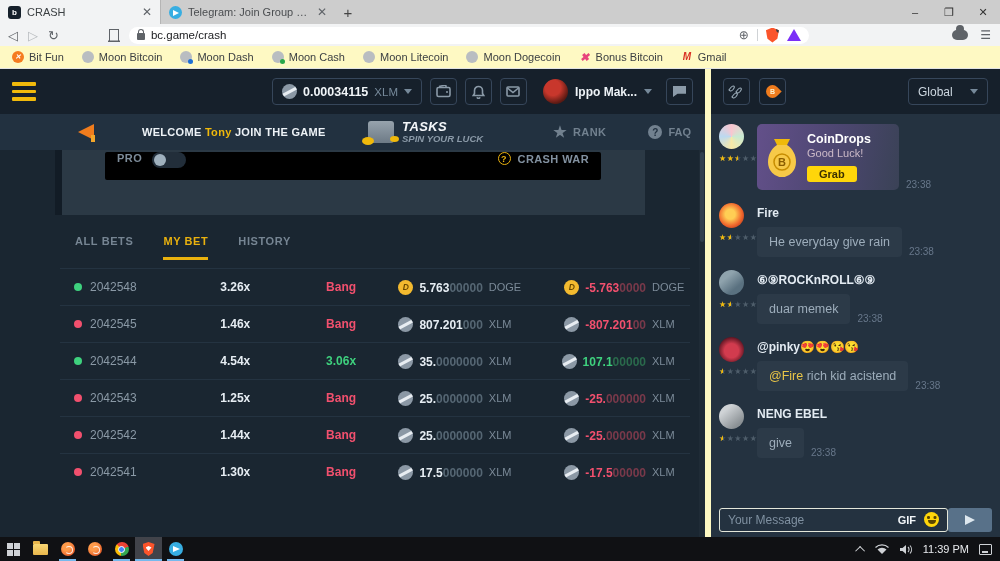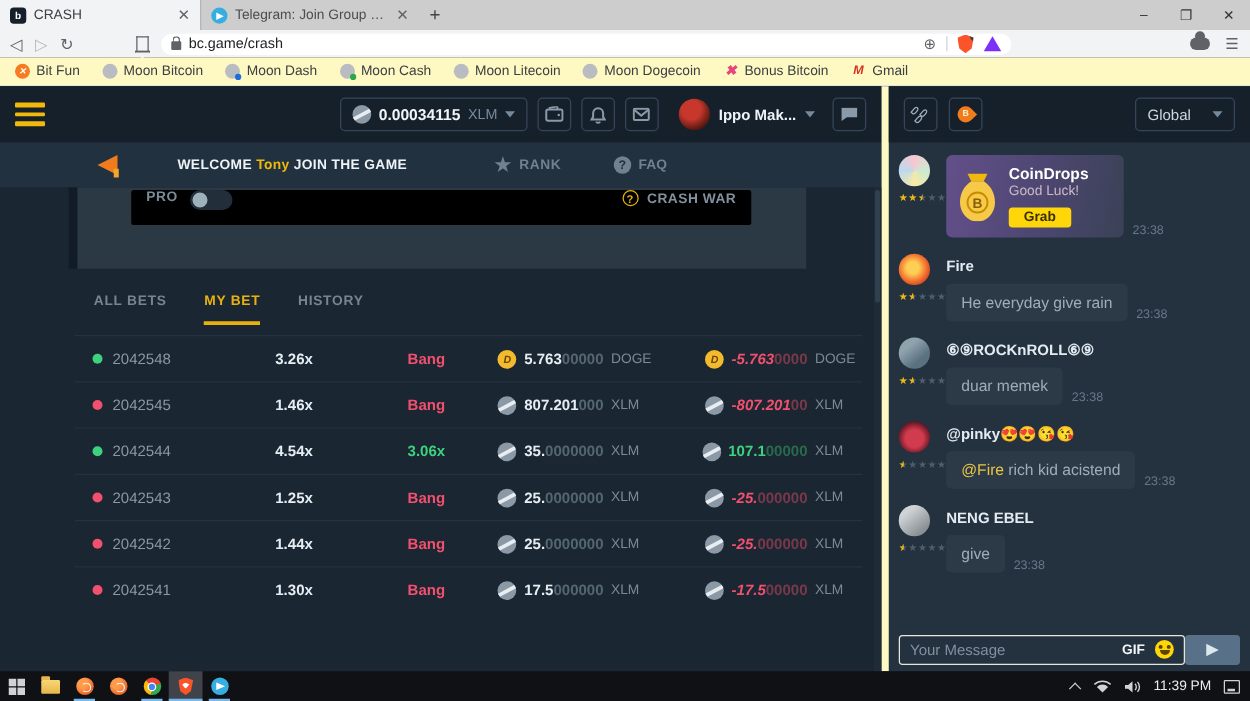--- a/index.html
+++ b/index.html
@@ -115,21 +115,21 @@
   .c-result { width:100px; text-align:center; color:#e6edf3; font-size:12px; font-weight:bold; }
   .c-payout { width:118px; text-align:center; font-size:12px; font-weight:bold; }
   .payout-bang { color:#f2506e; } .payout-win { color:#3ed17e; }
   .c-input { flex:1; display:flex; align-items:center; justify-content:flex-end; gap:6px; }
   .c-earn { width:168px; display:flex; align-items:center; justify-content:flex-end; gap:6px; }
   .coin { width:15px; height:15px; border-radius:50%; flex:0 0 auto; display:flex; align-items:center; justify-content:center; font-size:8.5px; font-weight:bold; }
   .coin.doge { background:#f3ba2f; color:#6b4a00; }
   .coin.xlm { background:#8b98a5; position:relative; overflow:hidden; }
   .coin.xlm::after{content:"";position:absolute;left:-2px;top:6px;width:20px;height:2.5px;background:#e8edf2;transform:rotate(-28deg);}
   .amt b { color:#e6edf3; font-size:12px; } .amt span { color:#55marca6673; color:#556673; font-size:12px; font-weight:bold; }
-  .amt.loss b { color:#f2506e;font-style:italic; } .amt.loss span { color:#79394a; }
+  .amt.loss b { color:#f2506e; } .amt.loss span { color:#79394a; }
   .amt.win b { color:#3ed17e; } .amt.win span { color:#2a6a4c; }
   .cur { width:38px; color:#7b8a98; font-size:11px; text-align:left; }
   .hdr-input { flex:1; text-align:right; padding-right:28px;}
   .hdr-earn { width:168px; text-align:right; padding-right:2px;}
 
   .scrollbar { position:absolute; right:0; top:0; width:6px; height:387px; background:#1f2b36; }
   .scrollbar i { display:block; margin:2px 1px; width:4px; height:90px; background:#31404e; border-radius:2px;}
 
   
   .chat { width:295px; background:#243240; border-left:6px solid #fef9c3; display:flex; flex-direction:column; }
@@ -323,20 +323,27 @@
           <span class="caret"></span>
         </div>
         <div class="chat-toggle">
             <i></i>
           </div>
       </div>
 
       <div class="promo-banner">
         <span class="megaphone"></span>
         <span class="welcome"><span>WELCOME </span><span class="name">Tony</span><span> JOIN THE GAME</span></span>
+        <div class="tasks">
+          <span class="tasks-ico"></span>
+          <span class="tasks-txt">
+            <div class="tasks-title">TASKS</div>
+            <div class="tasks-sub">SPIN YOUR LUCK</div>
+          </span>
+        </div>
         <div class="rank">
             <span class="rank-star">★</span>
             <span>RANK</span>
           </div>
         <div class="faq">
             <span class="q-ico">?</span>
             <span>FAQ</span>
           </div>
       </div>
 

